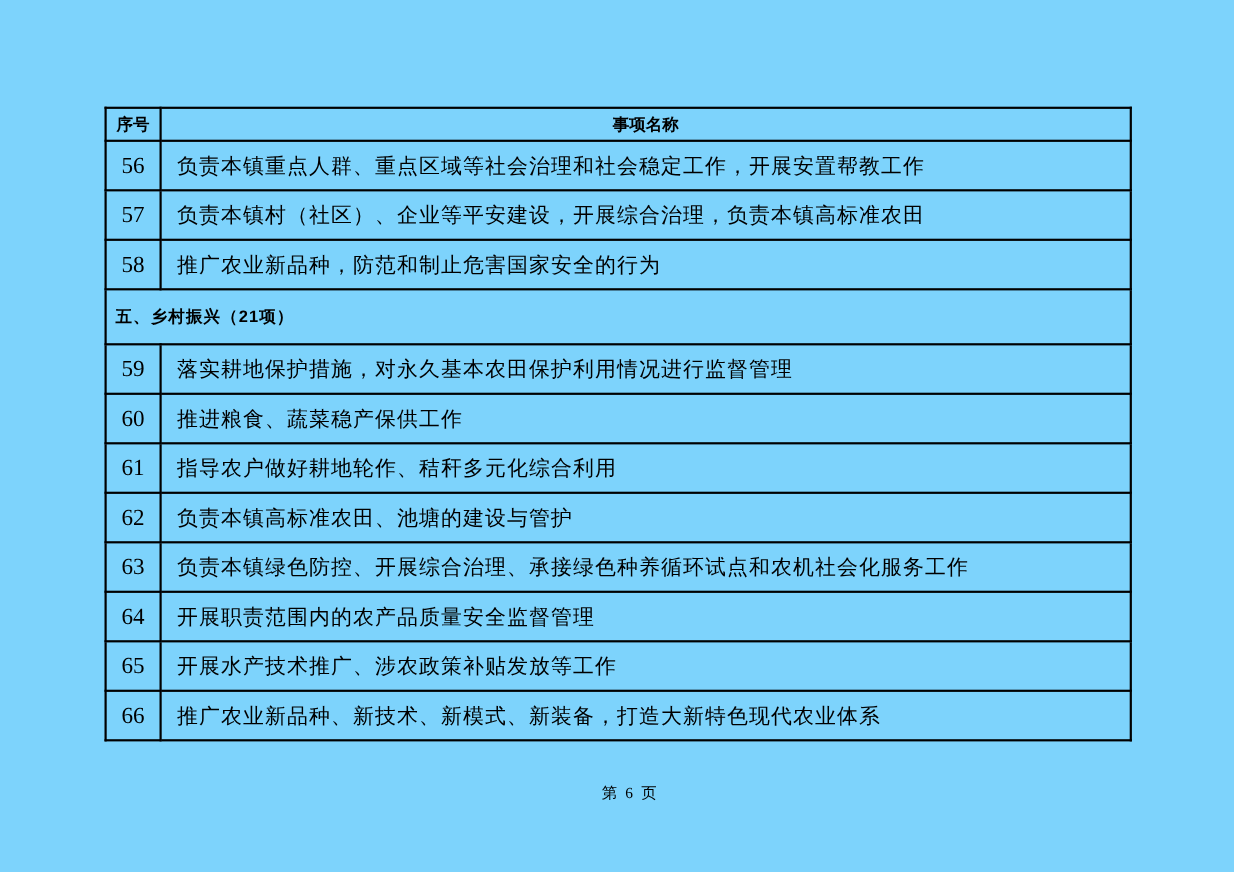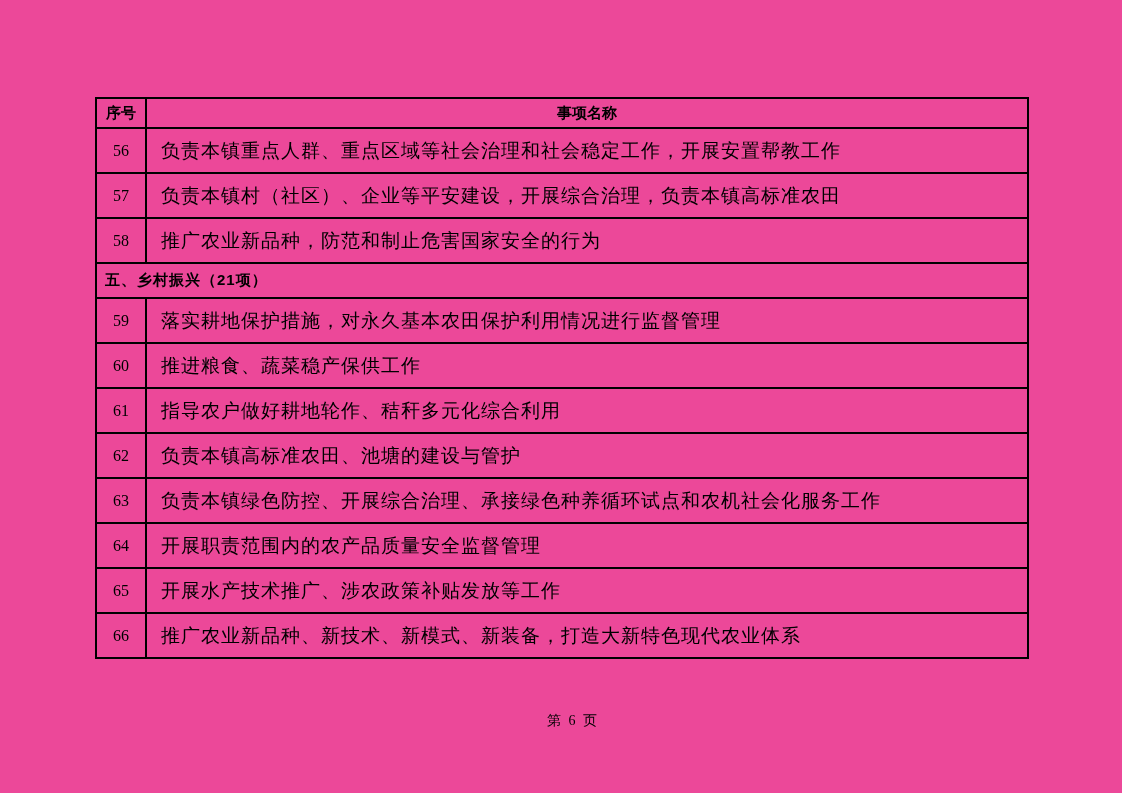--- a/index.html
+++ b/index.html
@@ -10,21 +10,21 @@
   body {
     width: 1122px;
     height: 793px;
     position: relative;
     font-family: "Liberation Serif", "DejaVu Serif", serif;
     color: #000000;
   }
   .page {
     position: absolute;
     inset: 0;
-    background: #ec4899;
+    background: #7dd3fc;
   }
   table.items-table {
     position: absolute;
     left: 95px;
     top: 97px;
     width: 934px;
     border-collapse: collapse;
     table-layout: fixed;
   }
   table.items-table, table.items-table th, table.items-table td {
@@ -43,25 +43,25 @@
     font-weight: bold;
     font-size: 15px;
     text-align: center;
     vertical-align: middle;
     padding: 0;
   }
   tbody tr.item-row {
     height: 45px;
   }
   tbody tr.section-row {
-    height: 35px;
+    height: 50px;
   }
   td.cell-num {
     font-family: "Liberation Serif", "DejaVu Serif", serif;
-    font-size: 16px;
+    font-size: 21px;
     padding: 0;
   }
   td.cell-text {
     font-family: "Liberation Serif", "DejaVu Serif", serif;
     font-size: 19px;
     letter-spacing: 1px;
     text-align: left;
     vertical-align: middle;
     padding: 0 10px 0 14px;
   }

